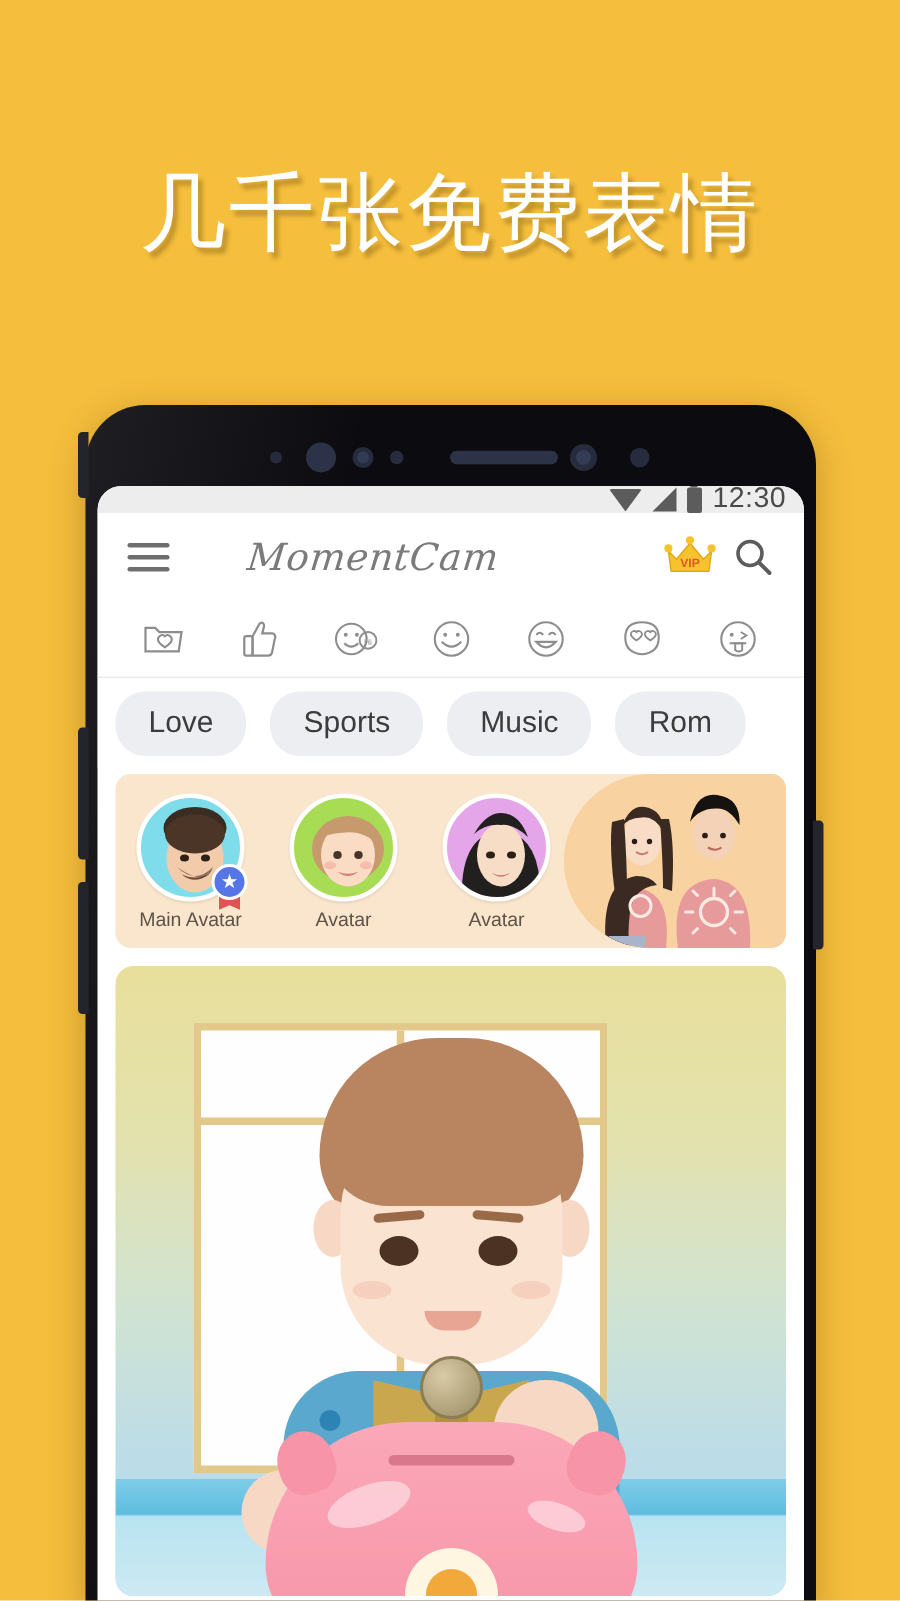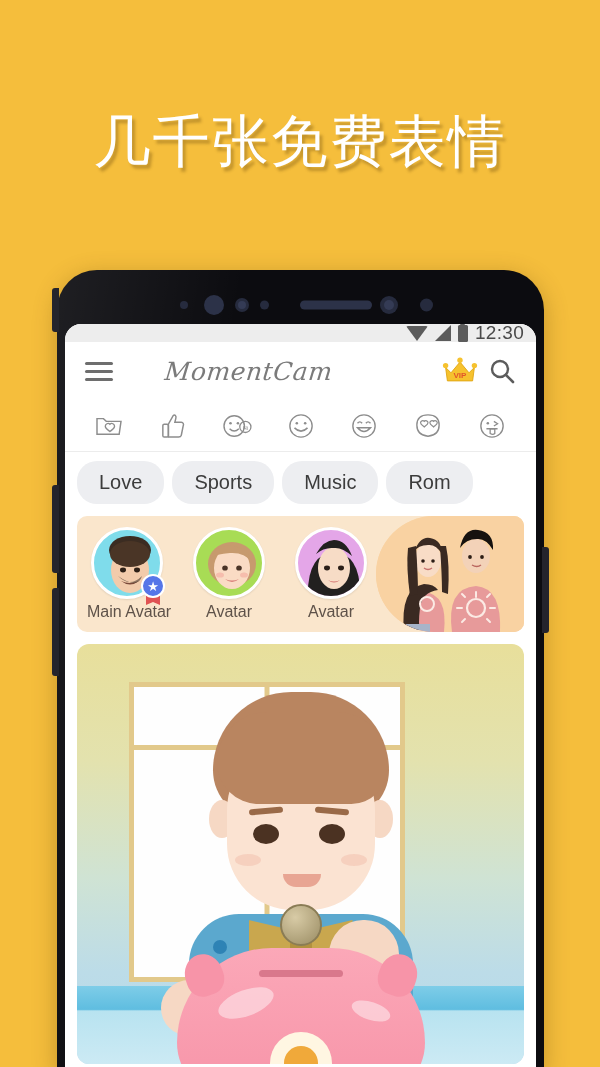--- a/index.html
+++ b/index.html
@@ -147,21 +147,21 @@
   }
   .tab.active::after {
     content: ""; position: absolute; bottom: 4px; left: 50%;
     transform: translateX(-50%);
     width: 46px; height: 4px; background: #2BC4E8; border-radius: 2px;
   }
 
   
   .chips {
     height: 60px; background: #fff;
-    display: flex; align-items: center; gap: 8px;
+    display: flex; align-items: center; gap: 16px;
     padding: 0 12px; overflow: hidden;
   }
   .chip {
     background: #EDEEF1; border-radius: 20px;
     padding: 10px 22px; font-size: 20px; color: #3C3C3C;
     white-space: nowrap; cursor: pointer; flex: none;
   }
 
   
   .avatar-strip {
@@ -170,21 +170,21 @@
     background: #FAE6CC; position: relative; overflow: hidden;
     display: flex; align-items: center; padding-left: 10px; gap: 22px;
   }
   .avatar-item { width: 80px; text-align: center; position: relative; cursor:pointer;}
   .ava-circle {
     width: 72px; height: 72px; border-radius: 50%;
     margin: 0 auto 4px auto; position: relative;
     border: 3px solid #fff; overflow: visible;
     box-shadow: 0 1px 2px rgba(0,0,0,.10);
   }
-  .ava-label { font-size: 16px; color: #5E5249; white-space: nowrap; }
+  .ava-label { font-size: 13px; color: #5E5249; white-space: nowrap; }
   .ava-face {
     position:absolute; inset:0; border-radius:50%; overflow:hidden;
   }
   .badge-star {
     position: absolute; right: -5px; bottom: -2px;
     width: 24px; height: 24px; border-radius: 50%;
     background: #5676E8; border: 2px solid #fff;
     display: flex; align-items: center; justify-content: center;
     color: #fff; font-size: 13px; z-index: 3;
   }

